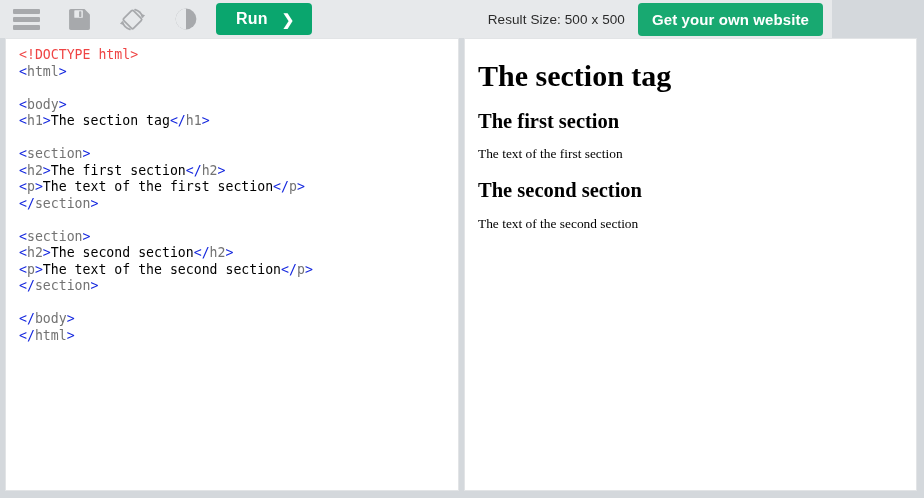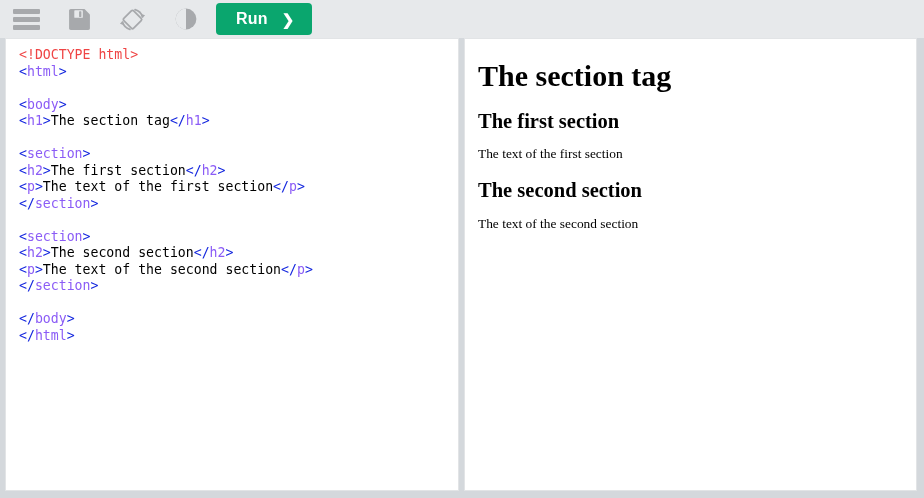--- a/index.html
+++ b/index.html
@@ -12,21 +12,21 @@
     background: #d4d8dc;
     font-family: "Liberation Sans", sans-serif;
     overflow: hidden;
   }
 
   
   .toolbar {
     position: absolute;
     left: 0;
     top: 0;
-    width: 924px;
+    width: 832px;
     height: 38px;
     background: #e7e9eb;
     display: flex;
     align-items: flex-start;
     box-sizing: border-box;
   }
   .tb-left {
     display: flex;
     align-items: center;
     height: 38px;
@@ -142,21 +142,21 @@
     font-size: 13.2px;
     line-height: 16.5px;
     padding: 8px 0 0 13px;
     white-space: pre;
     color: #000000;
     -webkit-font-smoothing: none;
   }
   .code .ln { display: block; min-height: 16.5px; }
   .tok-doctype { color: #ef4444; }
   .tok-br { color: #1326de; }
-  .tok-tag { color: #8b5cf6; }
+  .tok-tag { color: #737373; }
   .tok-txt { color: #000000; }
 
   
   .result-body {
     padding: 13px 14px 0 13px;
     font-family: "Liberation Serif", "DejaVu Serif", serif;
     color: #000000;
   }
   .result-body h1 {
     font-size: 30px;
@@ -217,20 +217,22 @@
       </svg>
     </button>
 
     <button class="run-btn">
       <span>Run</span>
       <span class="chev">❯</span>
     </button>
   </div>
 
   <div class="tb-right">
+    <span class="result-size">Result Size: 500 x 500</span>
+    <button class="cta-btn">Get your own website</button>
   </div>
 </div>
 
 <div class="pane pane-editor">
   <div class="code" id="code-area"><span class="ln"><span class="tok-doctype">&lt;!DOCTYPE html&gt;</span></span><span class="ln"><span class="tok-br">&lt;</span><span class="tok-tag">html</span><span class="tok-br">&gt;</span></span><span class="ln">&nbsp;</span><span class="ln"><span class="tok-br">&lt;</span><span class="tok-tag">body</span><span class="tok-br">&gt;</span></span><span class="ln"><span class="tok-br">&lt;</span><span class="tok-tag">h1</span><span class="tok-br">&gt;</span><span class="tok-txt">The section tag</span><span class="tok-br">&lt;/</span><span class="tok-tag">h1</span><span class="tok-br">&gt;</span></span><span class="ln">&nbsp;</span><span class="ln"><span class="tok-br">&lt;</span><span class="tok-tag">section</span><span class="tok-br">&gt;</span></span><span class="ln"><span class="tok-br">&lt;</span><span class="tok-tag">h2</span><span class="tok-br">&gt;</span><span class="tok-txt">The first section</span><span class="tok-br">&lt;/</span><span class="tok-tag">h2</span><span class="tok-br">&gt;</span></span><span class="ln"><span class="tok-br">&lt;</span><span class="tok-tag">p</span><span class="tok-br">&gt;</span><span class="tok-txt">The text of the first section</span><span class="tok-br">&lt;/</span><span class="tok-tag">p</span><span class="tok-br">&gt;</span></span><span class="ln"><span class="tok-br">&lt;/</span><span class="tok-tag">section</span><span class="tok-br">&gt;</span></span><span class="ln">&nbsp;</span><span class="ln"><span class="tok-br">&lt;</span><span class="tok-tag">section</span><span class="tok-br">&gt;</span></span><span class="ln"><span class="tok-br">&lt;</span><span class="tok-tag">h2</span><span class="tok-br">&gt;</span><span class="tok-txt">The second section</span><span class="tok-br">&lt;/</span><span class="tok-tag">h2</span><span class="tok-br">&gt;</span></span><span class="ln"><span class="tok-br">&lt;</span><span class="tok-tag">p</span><span class="tok-br">&gt;</span><span class="tok-txt">The text of the second section</span><span class="tok-br">&lt;/</span><span class="tok-tag">p</span><span class="tok-br">&gt;</span></span><span class="ln"><span class="tok-br">&lt;/</span><span class="tok-tag">section</span><span class="tok-br">&gt;</span></span><span class="ln">&nbsp;</span><span class="ln"><span class="tok-br">&lt;/</span><span class="tok-tag">body</span><span class="tok-br">&gt;</span></span><span class="ln"><span class="tok-br">&lt;/</span><span class="tok-tag">html</span><span class="tok-br">&gt;</span></span></div>
 </div>
 
 <div class="pane pane-result">
   <div class="result-body" id="result-area">
       <h1>The section tag</h1>

